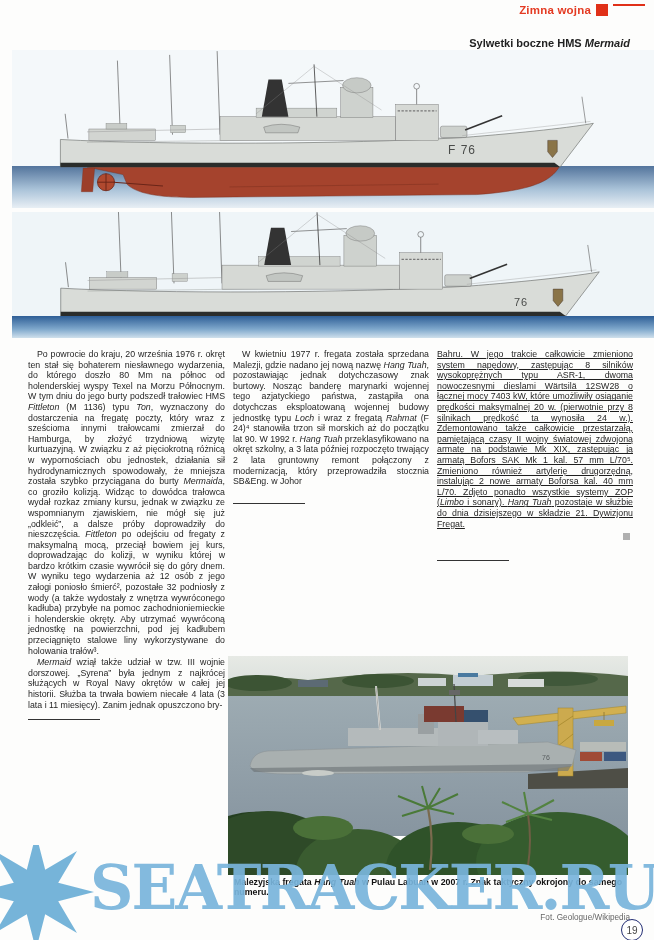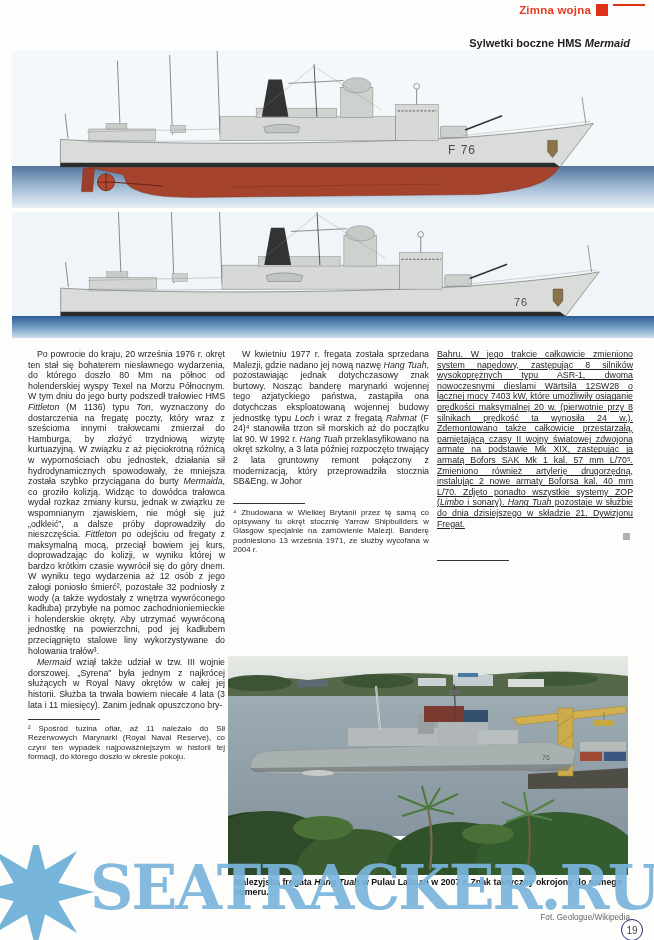--- a/index.html
+++ b/index.html
@@ -145,27 +145,25 @@
       <use href="#ship-above"></use>
     </g>
     <rect x="0" y="104" width="642" height="22" fill="url(#waterGrad2)"></rect>
     <text x="502" y="94" font-size="11" fill="#4a4c4a" font-family="Liberation Sans, sans-serif" letter-spacing="1">76</text>
   </svg>
 
   <div class="col col1">
     <p class="ind"><span>Po powrocie do kraju, 20 września 1976 r. okręt ten stał się bohaterem niesławnego wydarzenia, do którego doszło 80 Mm na północ od holenderskiej wyspy Texel na Morzu Północnym. W tym dniu do jego burty podszedł trałowiec HMS </span><span class="it">Fittleton</span><span> (M 1136) typu </span><span class="it">Ton</span><span>, wyznaczony do dostarczenia na fregatę poczty, który wraz z sześcioma innymi trałowcami zmierzał do Hamburga, by złożyć trzydniową wizytę kurtuazyjną. W związku z aż pięciokrotną różnicą w wypornościach obu jednostek, działania sił hydrodynamicznych spowodowały, że mniejsza została szybko przyciągana do burty </span><span class="it">Mermaida</span><span>, co groziło kolizją. Widząc to dowódca trałowca wydał rozkaz zmiany kursu, jednak w związku ze wspomnianym zjawiskiem, nie mógł się już „odkleić”, a dalsze próby doprowadziły do nieszczęścia. </span><span class="it">Fittleton</span><span> po odejściu od fregaty z maksymalną mocą, przeciął bowiem jej kurs, doprowadzając do kolizji, w wyniku której w bardzo krótkim czasie wywrócił się do góry dnem. W wyniku tego wydarzenia aż 12 osób z jego załogi poniosło śmierć², pozostałe 32 podniosły z wody (a także wydostały z wnętrza wywróconego kadłuba) przybyłe na pomoc zachodnioniemieckie i holenderskie okręty. Aby utrzymać wywróconą jednostkę na powierzchni, pod jej kadłubem przeciągnięto stalowe liny wykorzystywane do holowania trałów³.</span></p>
     <p class="ind"><span class="it">Mermaid</span><span> wziął także udział w tzw. III wojnie dorszowej. „Syrena” była jednym z najkrócej służących w Royal Navy okrętów w całej jej historii. Służba ta trwała bowiem niecałe 4 lata (3 lata i 11 miesięcy). Zanim jednak opuszczono bry-</span></p>
     <div class="fnsep"></div>
-    <p class="fn"><span>²  Spośród tuzina ofiar, aż 11 należało do Sił Rezerwowych Marynarki (Royal Naval Reserve), co czyni ten wypadek najpoważniejszym w historii tej formacji, do którego doszło w okresie pokoju.</span></p>
   </div>
 
   <div class="col col2">
     <p class="ind"><span>W kwietniu 1977 r. fregata została sprzedana Malezji, gdzie nadano jej nową nazwę </span><span class="it">Hang Tuah</span><span>, pozostawiając jednak dotychczasowy znak burtowy. Nosząc banderę marynarki wojennej tego azjatyckiego państwa, zastąpiła ona dotychczas eksploatowaną wojennej budowy jednostkę typu </span><span class="it">Loch</span><span> i wraz z fregatą </span><span class="it">Rahmat</span><span> (F 24)⁴ stanowiła trzon sił morskich aż do początku lat 90. W 1992 r. </span><span class="it">Hang Tuah</span><span> przeklasyfikowano na okręt szkolny, a 3 lata później rozpoczęto trwający 2 lata gruntowny remont połączony z modernizacją, który przeprowadziła stocznia SB&amp;Eng. w Johor</span></p>
     <div class="fnsep"></div>
-    <p class="fn"><span>⁴  Zbudowana w Wielkiej Brytanii przez tę samą co opisywany tu okręt stocznię Yarrow Shipbuilders w Glasgow specjalnie na zamówienie Malezji. Banderę podniesiono 13 września 1971, ze służby wycofana w 2004 r.</span></p>
   </div>
 
   <div class="col col3">
     <p><span>Bahru. W jego trakcie całkowicie zmieniono system napędowy, zastępując 8 silników wysokoprężnych typu ASR-1, dwoma nowoczesnymi dieslami Wärtsilä 12SW28 o łącznej mocy 7403 kW, które umożliwiły osiąganie prędkości maksymalnej 20 w. (pierwotnie przy 8 silnikach prędkość ta wynosiła 24 w.). Zdemontowano także całkowicie przestarzałą, pamiętającą czasy II wojny światowej zdwojoną armatę na podstawie Mk XIX, zastępując ją armatą Bofors SAK Mk 1 kal. 57 mm L/70⁵. Zmieniono również artylerię drugorzędną, instalując 2 nowe armaty Boforsa kal. 40 mm L/70. Zdjęto ponadto wszystkie systemy ZOP (</span><span class="it">Limbo</span><span> i sonary). </span><span class="it">Hang Tuah</span><span> pozostaje w służbie do dnia dzisiejszego w składzie 21. Dywizjonu Fregat.</span></p>
     <div class="endmark"></div>
     <div class="fnsep"></div>
   </div>
 
   <svg class="photo" viewBox="0 0 400 219">
     <defs>

